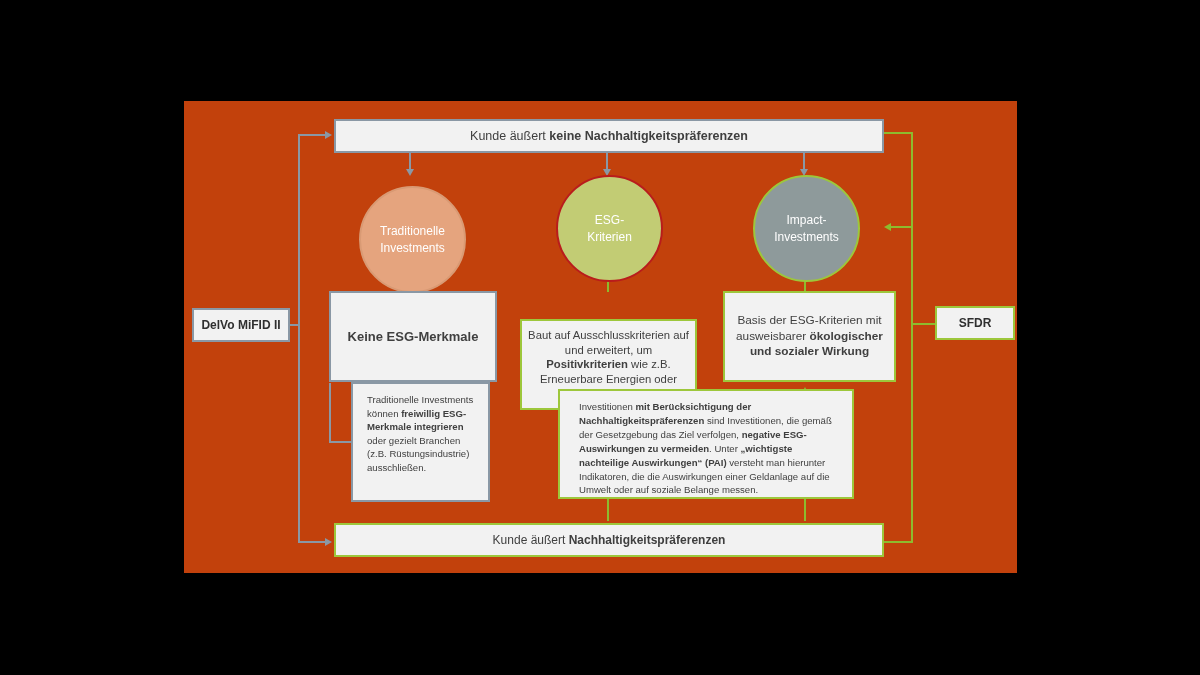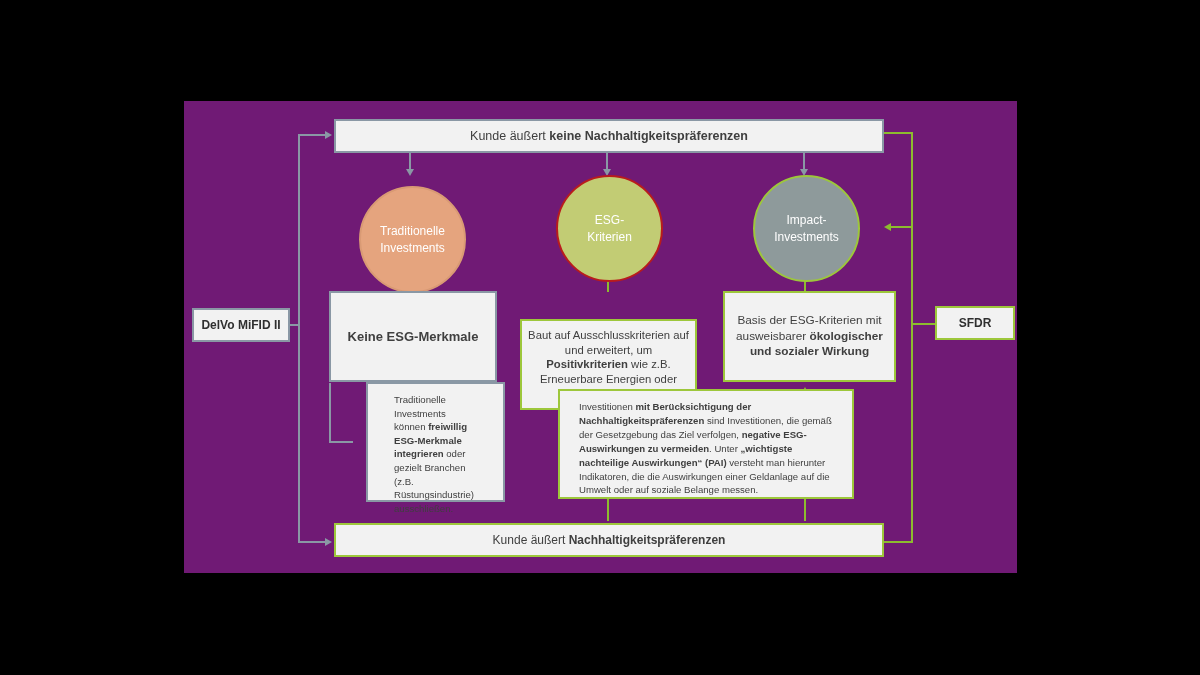--- a/index.html
+++ b/index.html
@@ -2,21 +2,21 @@
 <html><head>
 <meta charset="utf-8">
 <title>ESG Diagram</title>
 <style>
   html,body{margin:0;padding:0;background:#000;}
   body{width:1200px;height:675px;overflow:hidden;font-family:"Liberation Sans","DejaVu Sans",sans-serif;}
   #stage{position:relative;width:1200px;height:675px;background:#000;}
 
   #panel{
     position:absolute;left:184px;top:101px;width:833px;height:472px;
-    background:#701a75;
+    background:#c2410c;
   }
 
   
   .box{position:absolute;box-sizing:border-box;background:#f2f2f2;display:flex;
        align-items:center;justify-content:center;text-align:center;color:#3f3f3f;}
   .gray-box{border:2px solid #8a98a5;}
   .green-box{border:2px solid #9dc73b;}
 
   
   #bar-top{left:150px;top:18px;width:550px;height:34px;font-size:12.5px;}
@@ -34,22 +34,22 @@
   #circle-trad{left:175px;top:85px;width:103px;height:103px;background:#e5a47e;border:2px solid #d99a74;}
   #circle-esg{left:372px;top:74px;width:103px;height:103px;background:#c2cc74;border:2px solid #b91c1c;}
   #circle-impact{left:569px;top:74px;width:103px;height:103px;background:#8e9a9b;border:2px solid #9dc73b;}
 
   
   #box-keine{left:145px;top:190px;width:168px;height:91px;font-size:13px;font-weight:bold;color:#3f3f3f;}
   #box-baut{left:336px;top:190px;width:177px;height:91px;font-size:11.3px;line-height:1.28;color:#3f3f3f;padding:4px 6px;margin-top:28px;}
   #box-basis{left:539px;top:190px;width:173px;height:91px;font-size:11.8px;line-height:1.35;color:#3f3f3f;padding:4px 6px;}
 
   
-  #note-trad{left:182px;top:281px;width:139px;height:120px;font-size:9.6px;line-height:1.42;
-             color:#3f3f3f;text-align:left;align-items:flex-start;justify-content:flex-start;padding:9px 26px;}
+  #note-trad{left:167px;top:281px;width:139px;height:120px;font-size:9.6px;line-height:1.42;
+             color:#3f3f3f;text-align:left;align-items:flex-start;justify-content:flex-start;padding:9px 14px;}
   #note-pai{left:374px;top:288px;width:296px;height:110px;font-size:9.6px;line-height:1.45;
             color:#3f3f3f;text-align:left;align-items:flex-start;justify-content:flex-start;padding:9px 19px;}
   .note-body b{font-weight:bold;}
 
   
   .ln{position:absolute;}
   .v-gray{width:2px;background:#8a98a5;}
   .h-gray{height:2px;background:#8a98a5;}
   .v-green{width:2px;background:#8dbb2e;}
   .h-green{height:2px;background:#8dbb2e;}

